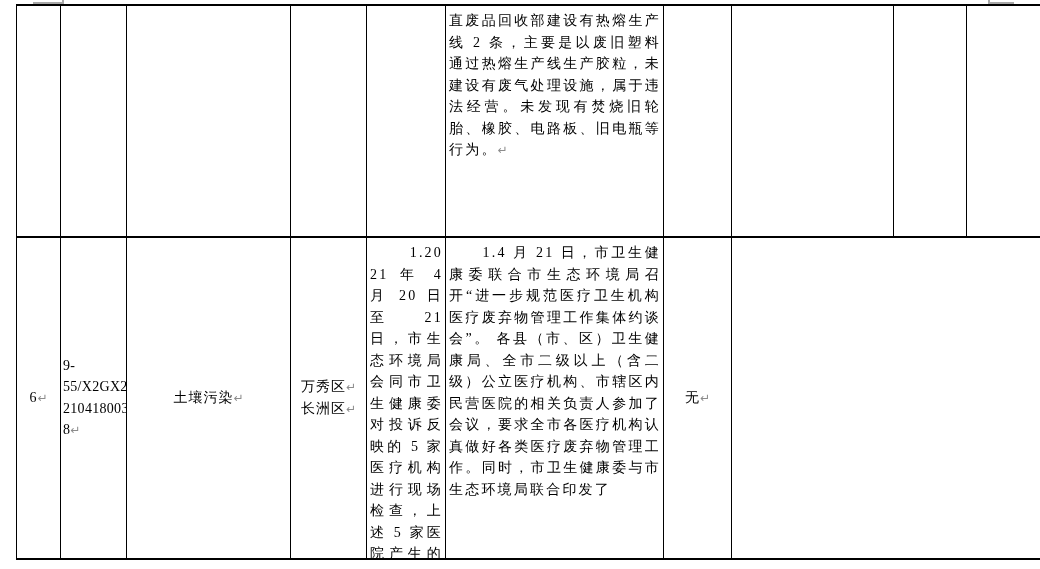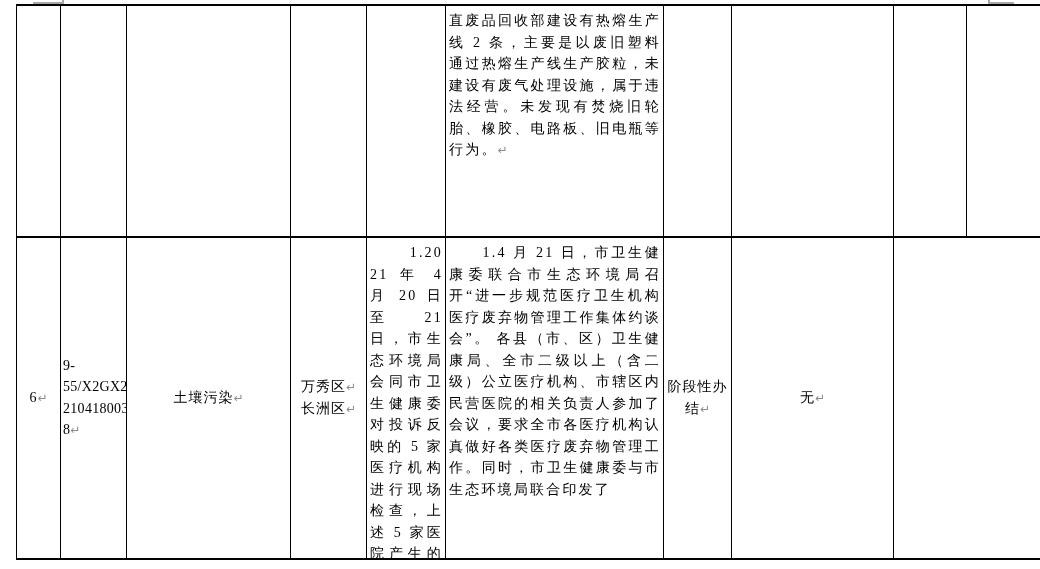--- a/index.html
+++ b/index.html
@@ -110,20 +110,16 @@
 长洲区<span class="pmark">↵</span></div>
     </div>
   <div class="c jtop">
       <div class="t">　　1.2021 年 4 月 20 日至 21 日，市生态环境局会同市卫生健康委对投诉反映的 5 家医疗机构进行现场检查，上述 5 家医院产生的未被污染的一次性输液瓶（袋）均交给广西强博生物科技有限公司（下称“强博公司”）进行回收处置，且签订有处置协议，该公司能提供相关资质材料。<span class="pmark">↵</span>
 　　2.强博公司的业务代表通过就近租赁仓库将收集的废弃物临时贮存，待到一定量后再统一运至广西强博生物科技有限公司来宾分公司处置。检查</div>
     </div>
   <div class="c jtop">
       <div class="t">　　1.4 月 21 日，市卫生健康委联合市生态环境局召开“进一步规范医疗卫生机构医疗废弃物管理工作集体约谈会”。 各县（市、区）卫生健康局、全市二级以上（含二级）公立医疗机构、市辖区内民营医院的相关负责人参加了会议，要求全市各医疗机构认真做好各类医疗废弃物管理工作。同时，市卫生健康委与市生态环境局联合印发了</div>
     </div>
   <div class="c ctr">
-      <div class="t">阶段性办
-结<span class="pmark">↵</span></div>
-    </div>
-  <div class="c ctr">
       <div class="t">无<span class="pmark">↵</span></div>
     </div>
 
 </div>
 
 </body></html>

